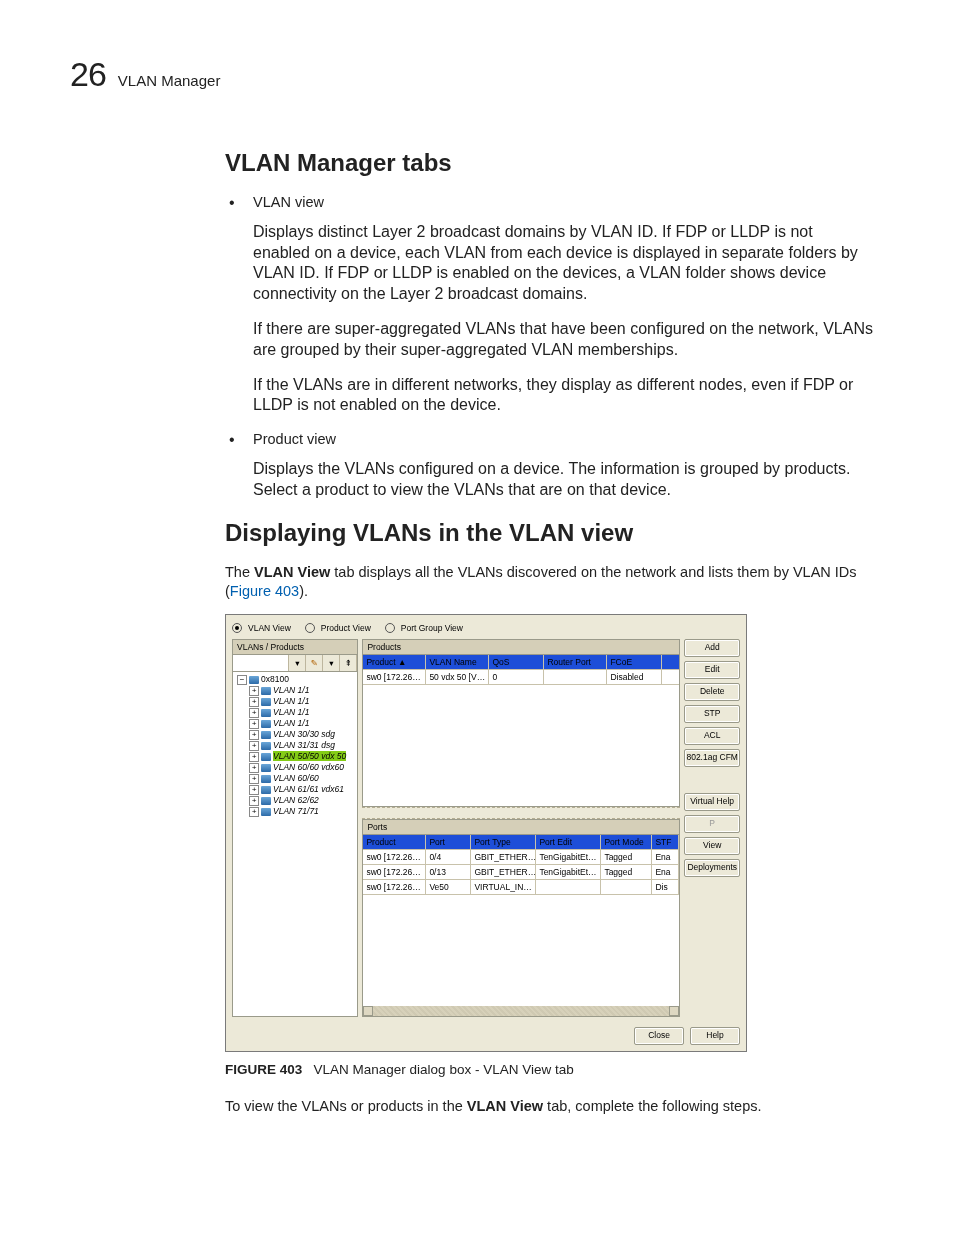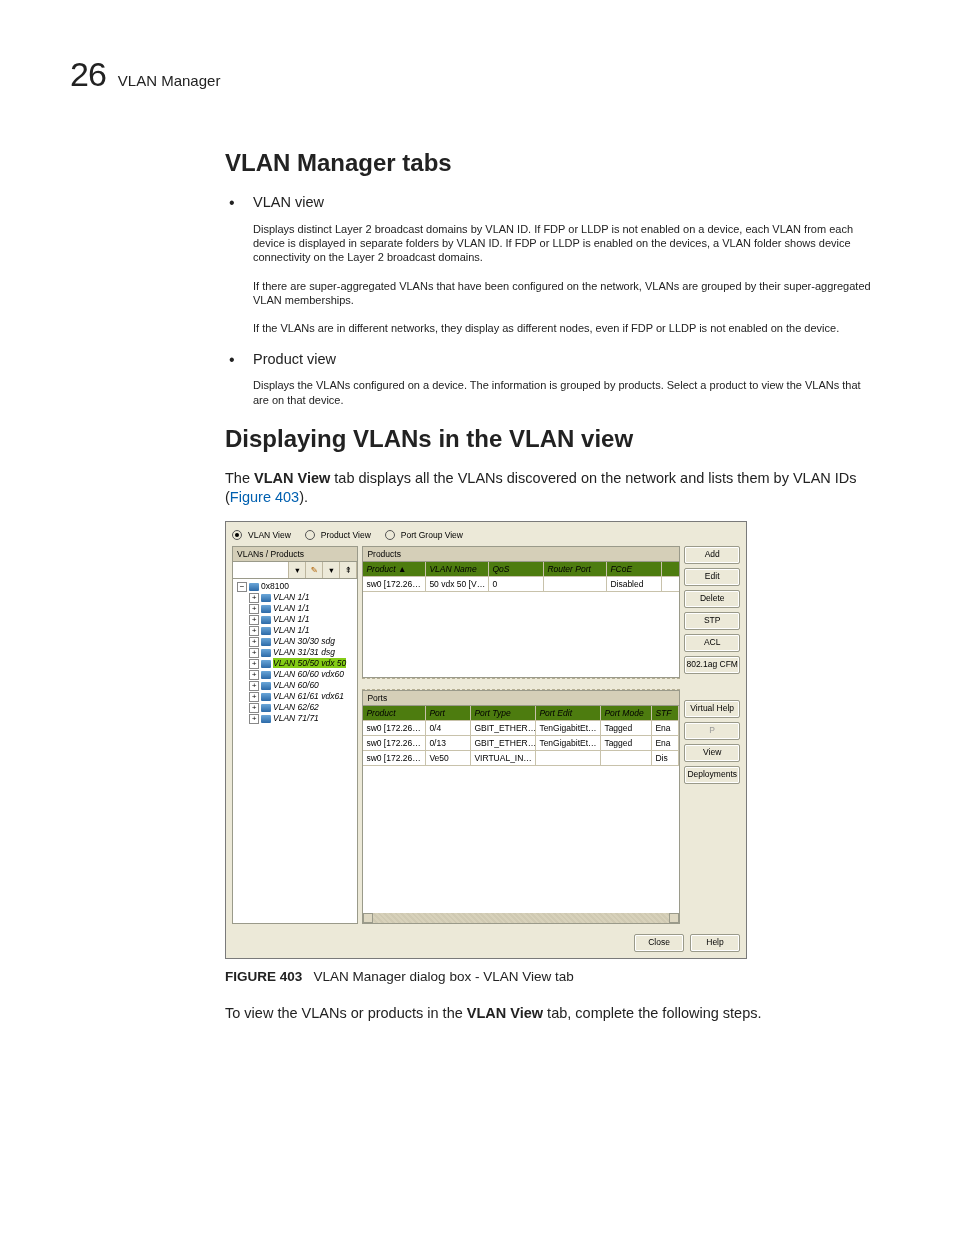--- a/index.html
+++ b/index.html
@@ -58,21 +58,21 @@
     line-height: 1.3;
   }
   ul.bullets > li::before {
     content: "•";
     position: absolute;
     left: 4px;
     top: 0;
     font-size: 16px;
   }
   .sub-para {
-    font-size: 11px;
+    font-size: 16px;
     line-height: 1.3;
     margin: 10px 0 14px 0;
   }
   .xref { color: #0060b0; }
   .bold { font-weight: 700; }
 
   
   .dlg-wrap {
     margin-left: 0;
     margin-top: 6px;
@@ -138,25 +138,25 @@
   .tree-row.sel span.lbl { background:#84cc16; }
   .mid-col {
     flex:1; display:flex; flex-direction:column;
   }
   .table {
     background:#fff; border:1px solid #9a9a8a; border-top:none;
   }
   .table .th-row, .table .td-row {
     display:flex; border-bottom:1px solid #c8c2ab;
   }
-  .table .th-row { background:#4d7c0f;font-style:italic; }
+  .table .th-row { background:#1d4ed8; }
   .table .th, .table .td {
     padding:2px 3px; border-right:1px solid #c8c2ab; overflow:hidden; white-space:nowrap; text-overflow:clip; font-size:8.5px;
   }
-  .products-box { height:132px; display:flex; flex-direction:column;border-radius:29px;}
+  .products-box { height:168px; display:flex; flex-direction:column;border-radius:29px;}
   .products-box .table { flex:1; }
   .splitter { height:10px; background:#ece9d8; border-top:1px dashed #b5ae93; border-bottom:1px dashed #b5ae93;}
   .ports-box { flex:1; display:flex; flex-direction:column; min-height:160px;}
   .ports-box .table { flex:1; position:relative;}
   .hscroll {
     position:absolute; bottom:0; left:0; right:0; height:10px; background:#ece9d8; display:flex;
   }
   .hscroll .arrow { width:10px; background:#ded8c2; border:1px solid #9a9a8a; box-sizing:border-box;}
   .hscroll .track { flex:1; background:repeating-linear-gradient(45deg,#d7d1ba,#d7d1ba 2px,#cfc9b2 2px,#cfc9b2 4px);}
   .right-col {

